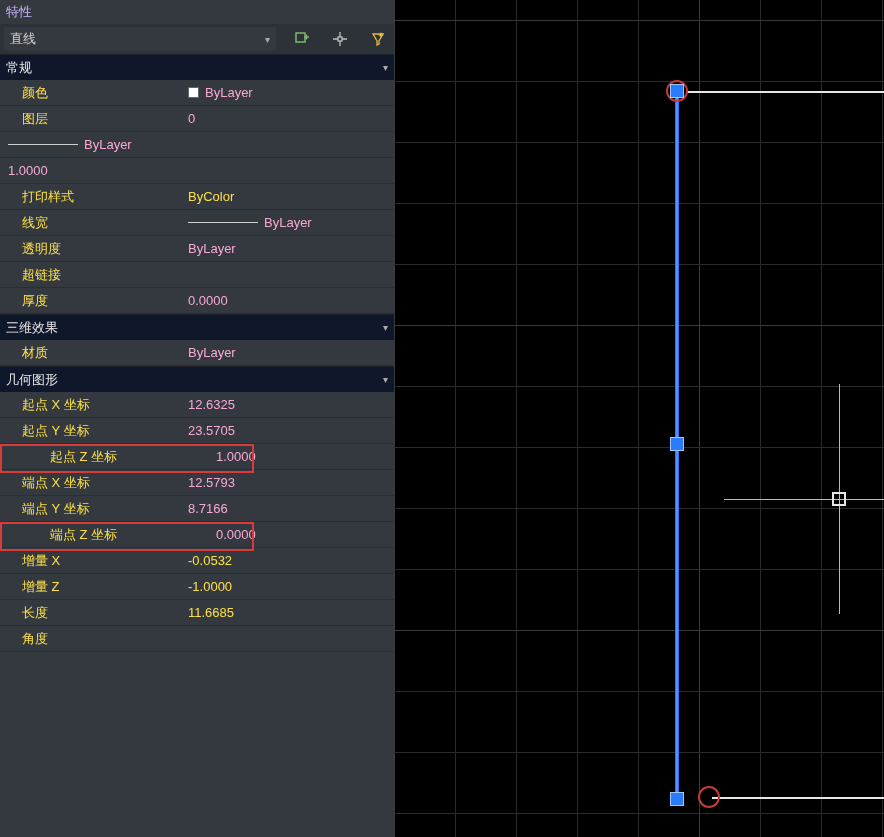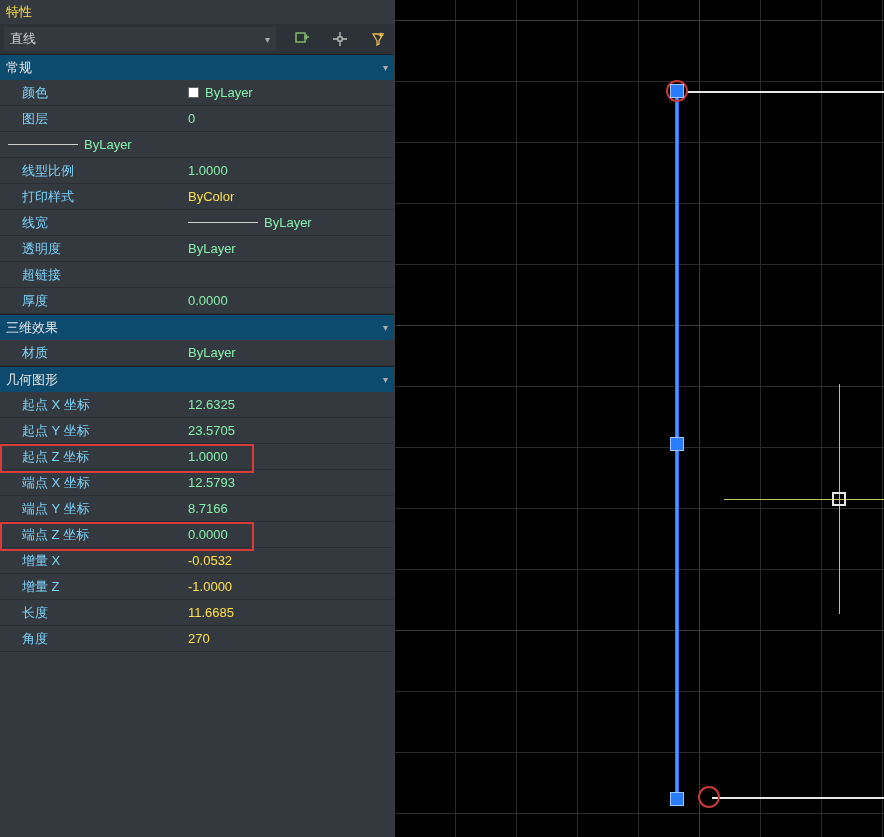--- a/index.html
+++ b/index.html
@@ -14,21 +14,21 @@
 }
 .panel {
   width: 394px;
   background: #34393f;
   display: flex;
   flex-direction: column;
 }
 .panel-title {
   padding: 4px 6px;
   background: #34393f;
-  color: #fde047;
+  color: #c4b5fd;
   font-size: 13px;
   height: 24px;
   line-height: 16px;
 }
 .toolbar {
   display: flex;
   align-items: center;
   background: #2d3238;
   padding: 3px 4px;
   gap: 14px;
@@ -48,21 +48,21 @@
   font-size: 10px;
   color: #aaa;
 }
 .icon-btn {
   width: 24px; height: 24px;
   display: flex; align-items: center; justify-content: center;
   cursor: pointer;
 }
 .icon-btn svg { width: 16px; height: 16px; }
 .section-header {
-  background: #0c4a6e;
+  background: #0f172a;
   color: #e6e6e6;
   padding: 4px 6px;
   display: flex;
   justify-content: space-between;
   align-items: center;
   height: 26px;
   border-top: 1px solid #1e2228;
 }
 .section-header .caret {
   font-size: 10px;
@@ -70,46 +70,47 @@
 }
 .prop-row {
   display: flex;
   height: 26px;
   border-bottom: 1px solid #2a2e33;
 }
 .prop-label {
   width: 180px;
   padding: 4px 8px 4px 22px;
   background: #34393f;
-  color: #7dd3fc;
+  color: #fde047;
   display: flex;
   align-items: center;
 }
 .prop-value {
   flex: 1;
   padding: 4px 8px;
   background: #34393f;
-  color: #86efac;
+  color: #f9a8d4;
   display: flex;
   align-items: center;
 }
 .prop-value.readonly { color: #fde047; }
 .color-swatch {
   width: 11px; height: 11px;
   border: 1px solid #666;
   background: #fff;
   margin-right: 6px;
 }
 .linetype-line {
   width: 70px; height: 1px;
   background: #d0d0d0;
   margin-right: 6px;
 }
 .highlight-red-partial {
   position: relative;
+  padding-left: 28px;
 }
 .highlight-red-partial::after {
   content: "";
   position: absolute;
   left: 0; top: 0;
   width: 250px;
   height: 100%;
   border: 2px solid #d93a3a;
   pointer-events: none;
 }
@@ -218,21 +219,20 @@
     <div class="prop-label">图层</div>
     <div class="prop-value">0</div>
   </div>
   <div class="prop-row">
     <div class="prop-value">
       <span class="linetype-line"></span>
       <span>ByLayer</span>
     </div>
   </div>
   <div class="prop-row">
-    <div class="prop-label">线型比例</div>
     <div class="prop-value">1.0000</div>
   </div>
   <div class="prop-row">
     <div class="prop-label">打印样式</div>
     <div class="prop-value readonly">ByColor</div>
   </div>
   <div class="prop-row">
     <div class="prop-label">线宽</div>
     <div class="prop-value">
       <span class="linetype-line"></span>
@@ -296,21 +296,20 @@
   <div class="prop-row">
     <div class="prop-label">增量 Z</div>
     <div class="prop-value readonly">-1.0000</div>
   </div>
   <div class="prop-row">
     <div class="prop-label">长度</div>
     <div class="prop-value readonly">11.6685</div>
   </div>
   <div class="prop-row">
     <div class="prop-label">角度</div>
-    <div class="prop-value readonly">270</div>
   </div>
 </div>
 
 <div class="viewport">
   <div class="grid-canvas" id="grid">
       <div class="grid-line major" style="left: 0px; top: 0px; width: 1px; height: 837px;"></div>
       <div class="grid-line" style="left: 61px; top: 0px; width: 1px; height: 837px;"></div>
       <div class="grid-line" style="left: 122px; top: 0px; width: 1px; height: 837px;"></div>
       <div class="grid-line" style="left: 183px; top: 0px; width: 1px; height: 837px;"></div>
       <div class="grid-line" style="left: 244px; top: 0px; width: 1px; height: 837px;"></div>

